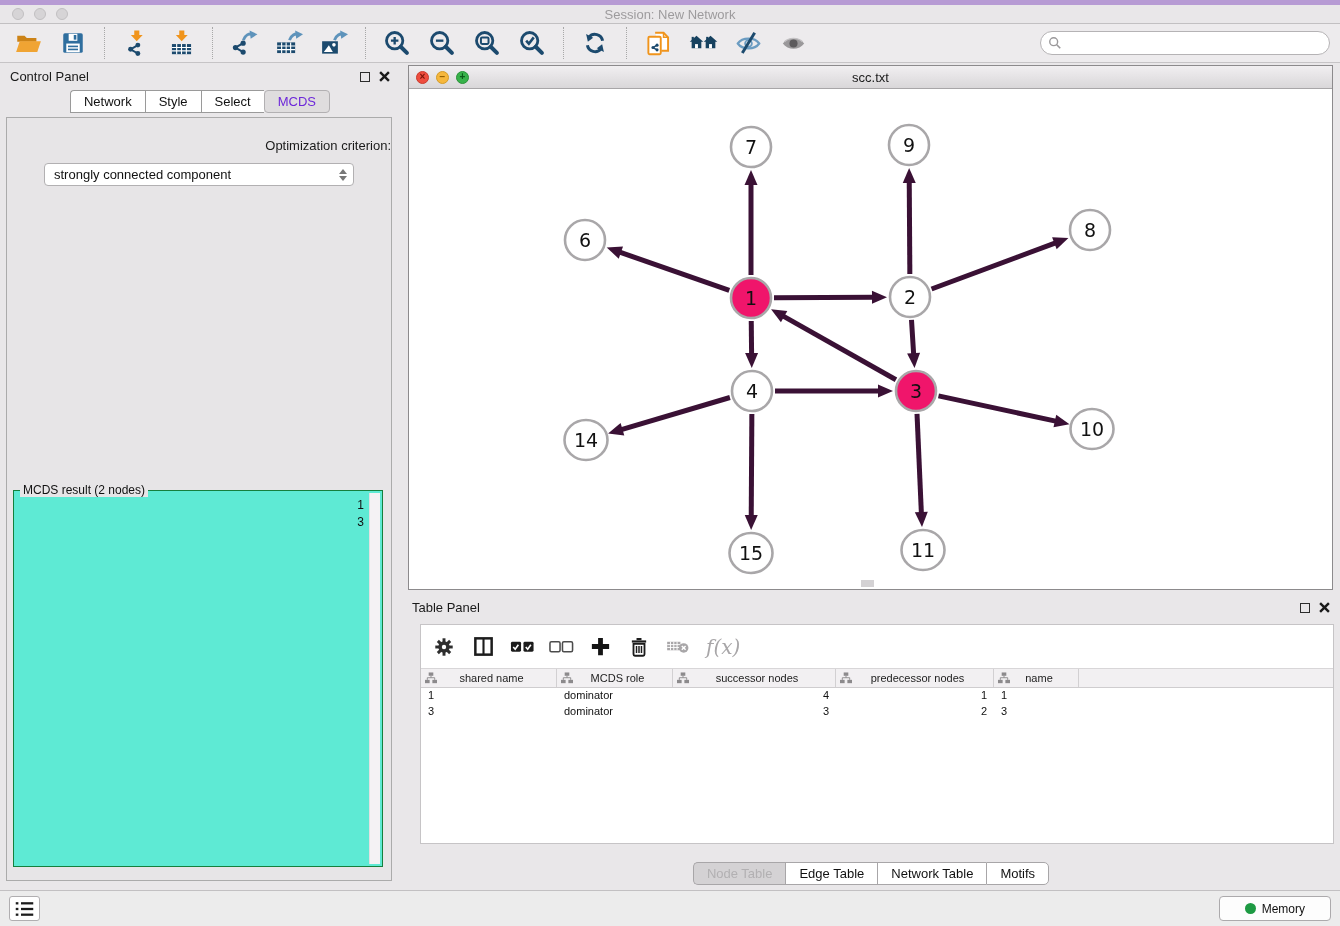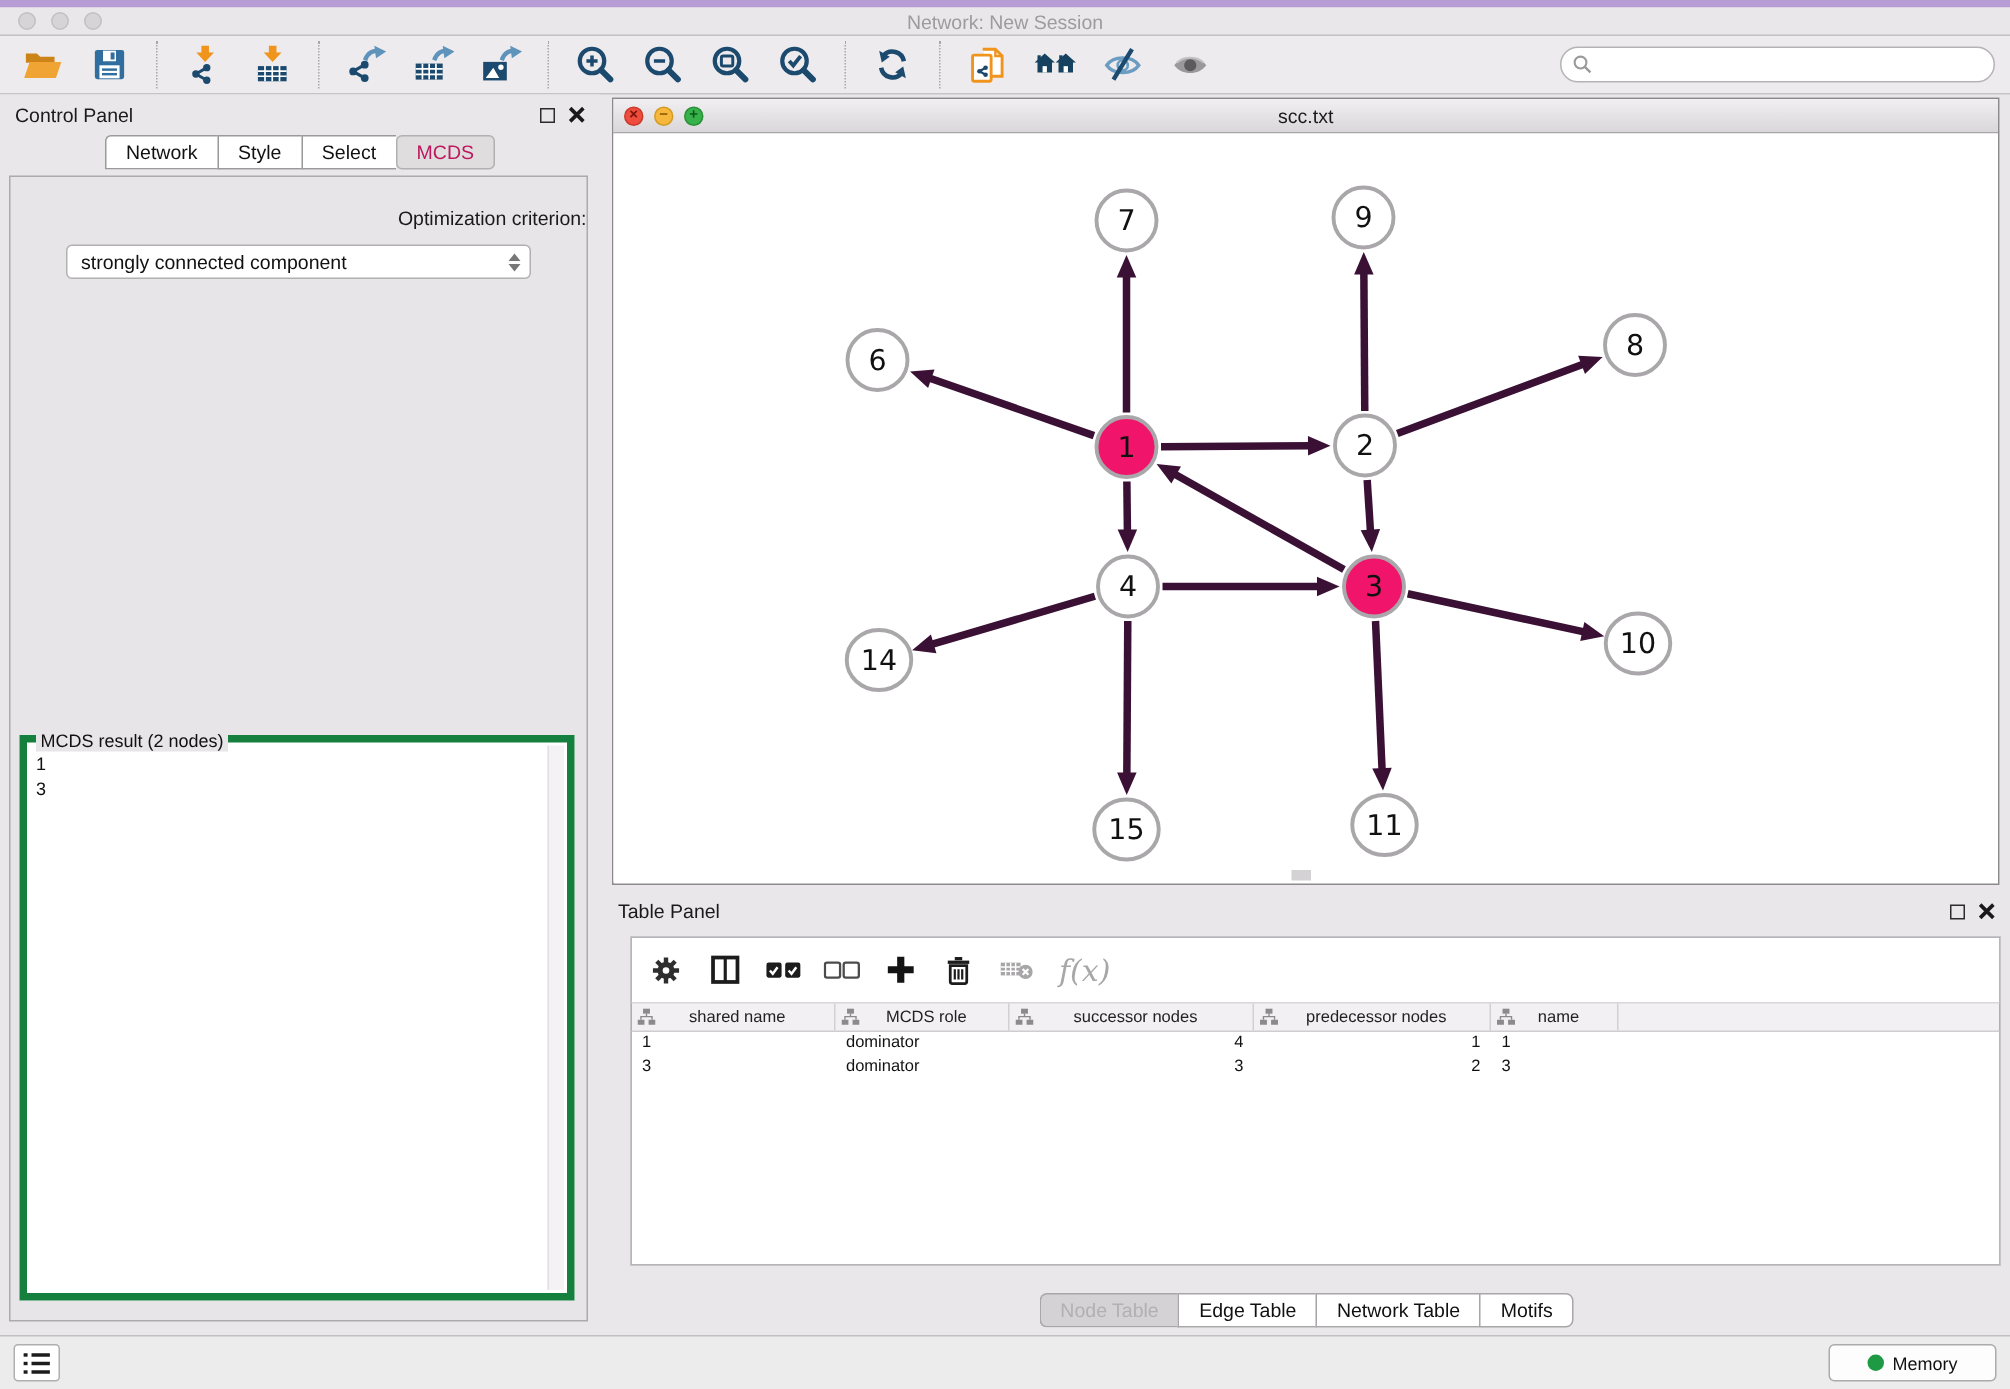--- a/index.html
+++ b/index.html
@@ -32,37 +32,37 @@
   .control-panel { width:400px; height:100%; position:relative; background:#e9e7e9; }
   .panel-header { height:27px; display:flex; align-items:center; padding:0 10px; }
   .panel-title { font-size:13px; color:#1a1a1a; }
   .panel-header-icons { margin-left:auto; display:flex; gap:9px; align-items:center; }
   .float-icon { width:10px; height:10px; border:1.6px solid #2c2c2c; display:inline-block; }
   .tabs-row { display:flex; justify-content:center; position:relative; z-index:2; }
   .cp-tab { font-size:13px; padding:3px 13px; background:#fff; border:1px solid #9a9a9a;
     border-right:none; color:#111; }
   .cp-tab:first-child { border-top-left-radius:4px; }
   .cp-tab:last-child { border-right:1px solid #9a9a9a; border-top-right-radius:4px; }
-  .cp-tab.selected { background:#dfddde; color:#be185d; border-color:#b2b0b2; border-radius:4px; }
+  .cp-tab.selected { background:#dfddde; color:#6d28d9; border-color:#b2b0b2; border-radius:4px; }
   .cp-content { position:absolute; left:6px; right:8px; top:54px; bottom:9px;
     background:#e7e5e7; border:1px solid #ababab; }
   .opt-label { text-align:right; font-size:13px; color:#1a1a1a; margin-top:20px; }
   .dropdown { width:310px; height:23px; margin:10px auto 0 auto; background:#fff;
     border:1px solid #b2b0b2; border-radius:4px; display:flex; align-items:center;
     padding:0 6px 0 9px; font-size:13px; color:#111; }
   .dropdown .dd-label { flex:1; }
   .stepper { display:flex; flex-direction:column; gap:2px; align-items:center; }
   .stepper i { width:0; height:0; border-left:4px solid transparent; border-right:4px solid transparent; }
   .stepper .up { border-bottom:5px solid #777; }
   .stepper .down { border-top:5px solid #777; }
   .btn-row { display:flex; justify-content:center; gap:14px; margin-top:12px; }
   .aqua-btn { background:#fff; border:1px solid #b0aeb0; border-radius:4px;
     font-size:13px; padding:3px 15px; color:#111; }
   .result-box { position:absolute; left:6px; right:8px; top:372px; bottom:13px;
-    border:5px solid #15803d; background:#ffffff; }
+    border:1px solid #15803d; background:#5eead4;text-align:right; }
   .result-legend { position:absolute; top:-8px; left:6px; background:#e7e5e7;
     font-size:12px; color:#111; padding:0 3px; }
   .result-body { position:absolute; inset:2px 14px 2px 2px; font-size:12px; color:#111;
     padding:4px 4px; line-height:17px; }
   .result-scroll { position:absolute; top:2px; bottom:2px; right:2px; width:11px;
     background:#f4f2f4; border-left:1px solid #e2e0e2; }
 
   
   .right-col { position:relative; width:940px; height:100%; }
 
@@ -123,21 +123,21 @@
 </head>
 <body>
 
 <div class="purple-strip"></div>
 <div class="titlebar">
   <div class="tl-group">
     <span class="tl"></span>
     <span class="tl"></span>
     <span class="tl"></span>
   </div>
-  <div class="win-title">Network: New Session</div>
+  <div class="win-title">Session: New Network</div>
 </div>
 
 <div class="toolbar">
   <span class="tbtn">
     <svg viewBox="0 0 24 24" width="27" height="27">
       <path d="M2 5h6.5l2 2H19v3.5H2z" fill="#cc8317"></path>
       <path d="M1 19.5l3.2-9.5H23l-3.2 9.5z" fill="#f0a433"></path>
     </svg>
   </span>
   <span class="tbtn">

